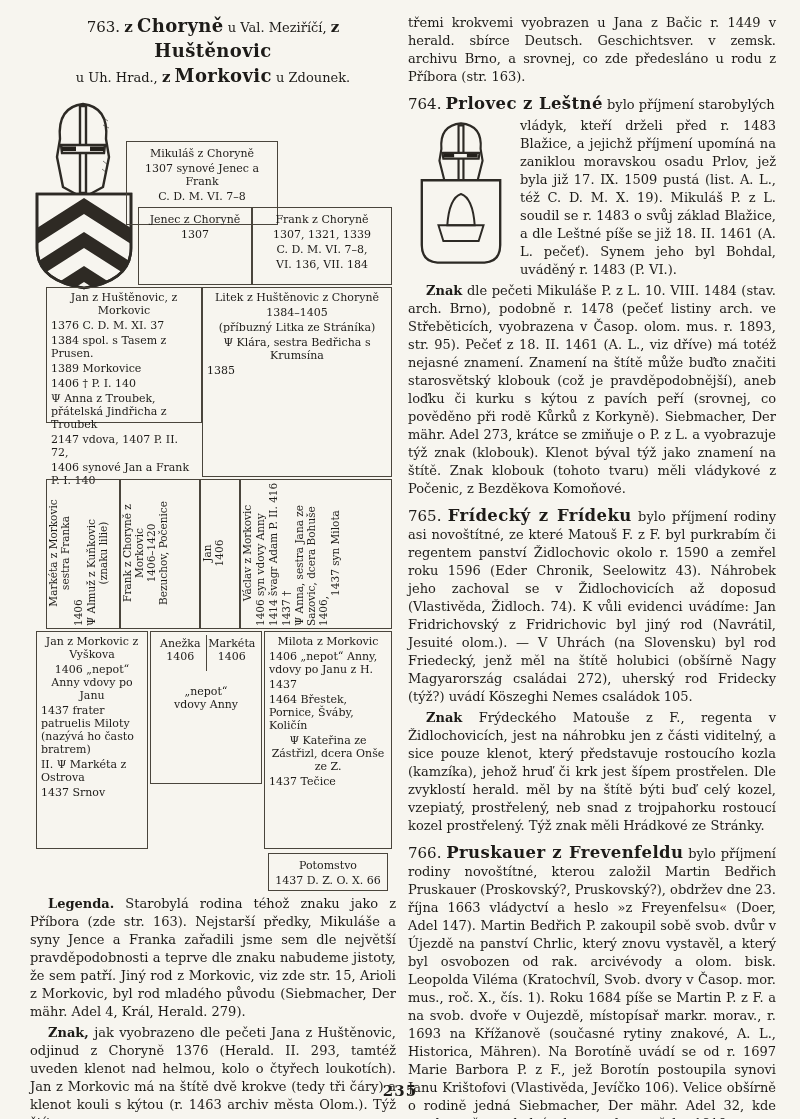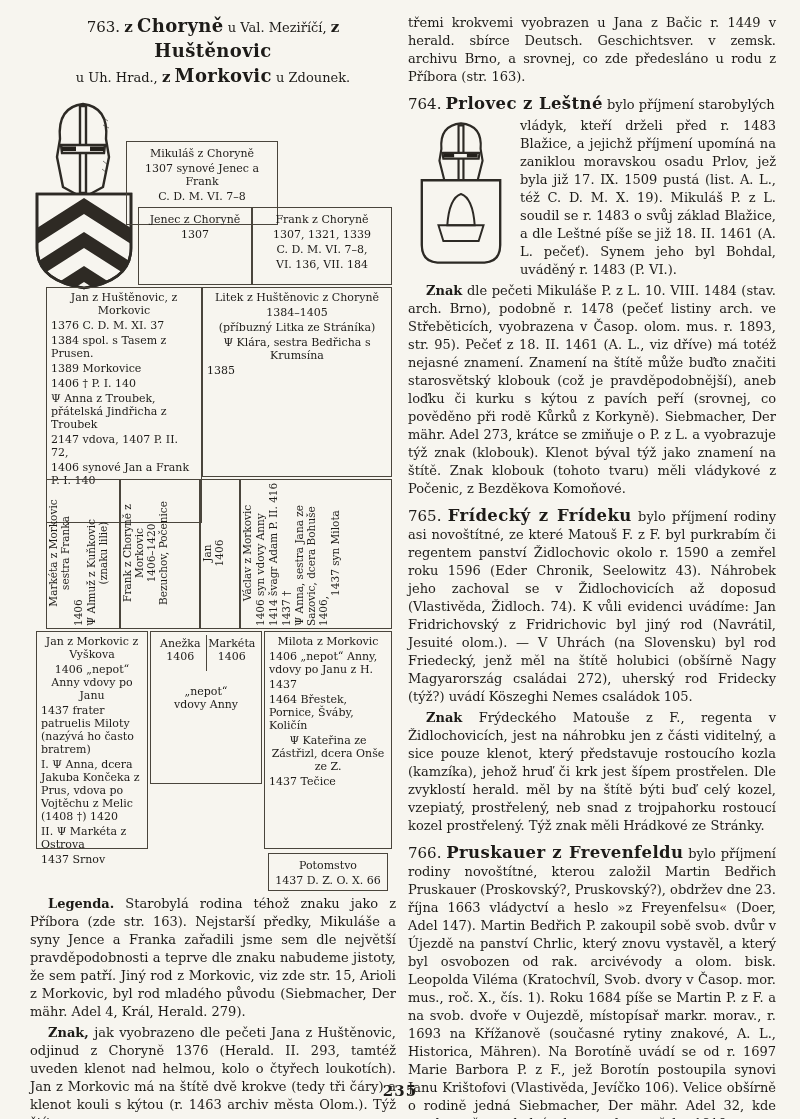--- a/index.html
+++ b/index.html
@@ -118,21 +118,21 @@
         <div class="lnc">1307</div>
       </div>
 
       <div class="tbox" style="left:222px;top:112px;width:140px;height:78px">
         <div class="lnc">Frank z Choryně</div>
         <div class="lnc">1307, 1321, 1339</div>
         <div class="lnc">C. D. M. VI. 7–8,</div>
         <div class="lnc">VI. 136, VII. 184</div>
       </div>
 
-      <div class="tbox" style="left:16px;top:192px;width:156px;height:236px">
+      <div class="tbox" style="left:16px;top:192px;width:156px;height:136px">
         <div class="bt">Jan z Huštěnovic, z Morkovic</div>
         <div class="ln">1376 C. D. M. XI. 37</div>
         <div class="ln">1384 spol. s Tasem z Prusen.</div>
         <div class="ln">1389 Morkovice</div>
         <div class="ln">1406 † P. I. 140</div>
         <div class="ln">Ψ Anna z Troubek, přátelská Jindřicha z Troubek</div>
         <div class="ln">2147 vdova, 1407 P. II. 72,</div>
         <div class="ln">1406 synové Jan a Frank P. I. 140</div>
       </div>
 
@@ -177,21 +177,20 @@
           <div class="vl">1437 †</div>
           <div class="vl">Ψ Anna, sestra Jana ze Sazovic, dcera Bohuše 1406,</div>
           <div class="vt">1437 syn Milota</div>
         </div>
       </div>
 
       <div class="tbox" style="left:6px;top:536px;width:112px;height:218px">
         <div class="bt">Jan z Morkovic z Vyškova</div>
         <div class="lnc">1406 „nepot“ Anny vdovy po Janu</div>
         <div class="ln">1437 frater patruelis Miloty (nazývá ho často bratrem)</div>
-        <div class="ln">I. Ψ Anna, dcera Jakuba Končeka z Prus, vdova po Vojtěchu z Melic (1408 †) 1420</div>
         <div class="ln">II. Ψ Markéta z Ostrova</div>
         <div class="ln">1437 Srnov</div>
       </div>
 
       <div class="tbox" style="left:120px;top:536px;width:112px;height:153px">
         <div class="split">
           <div class="cell first">
             <div>Anežka</div>
             <div>1406</div>
           </div>

